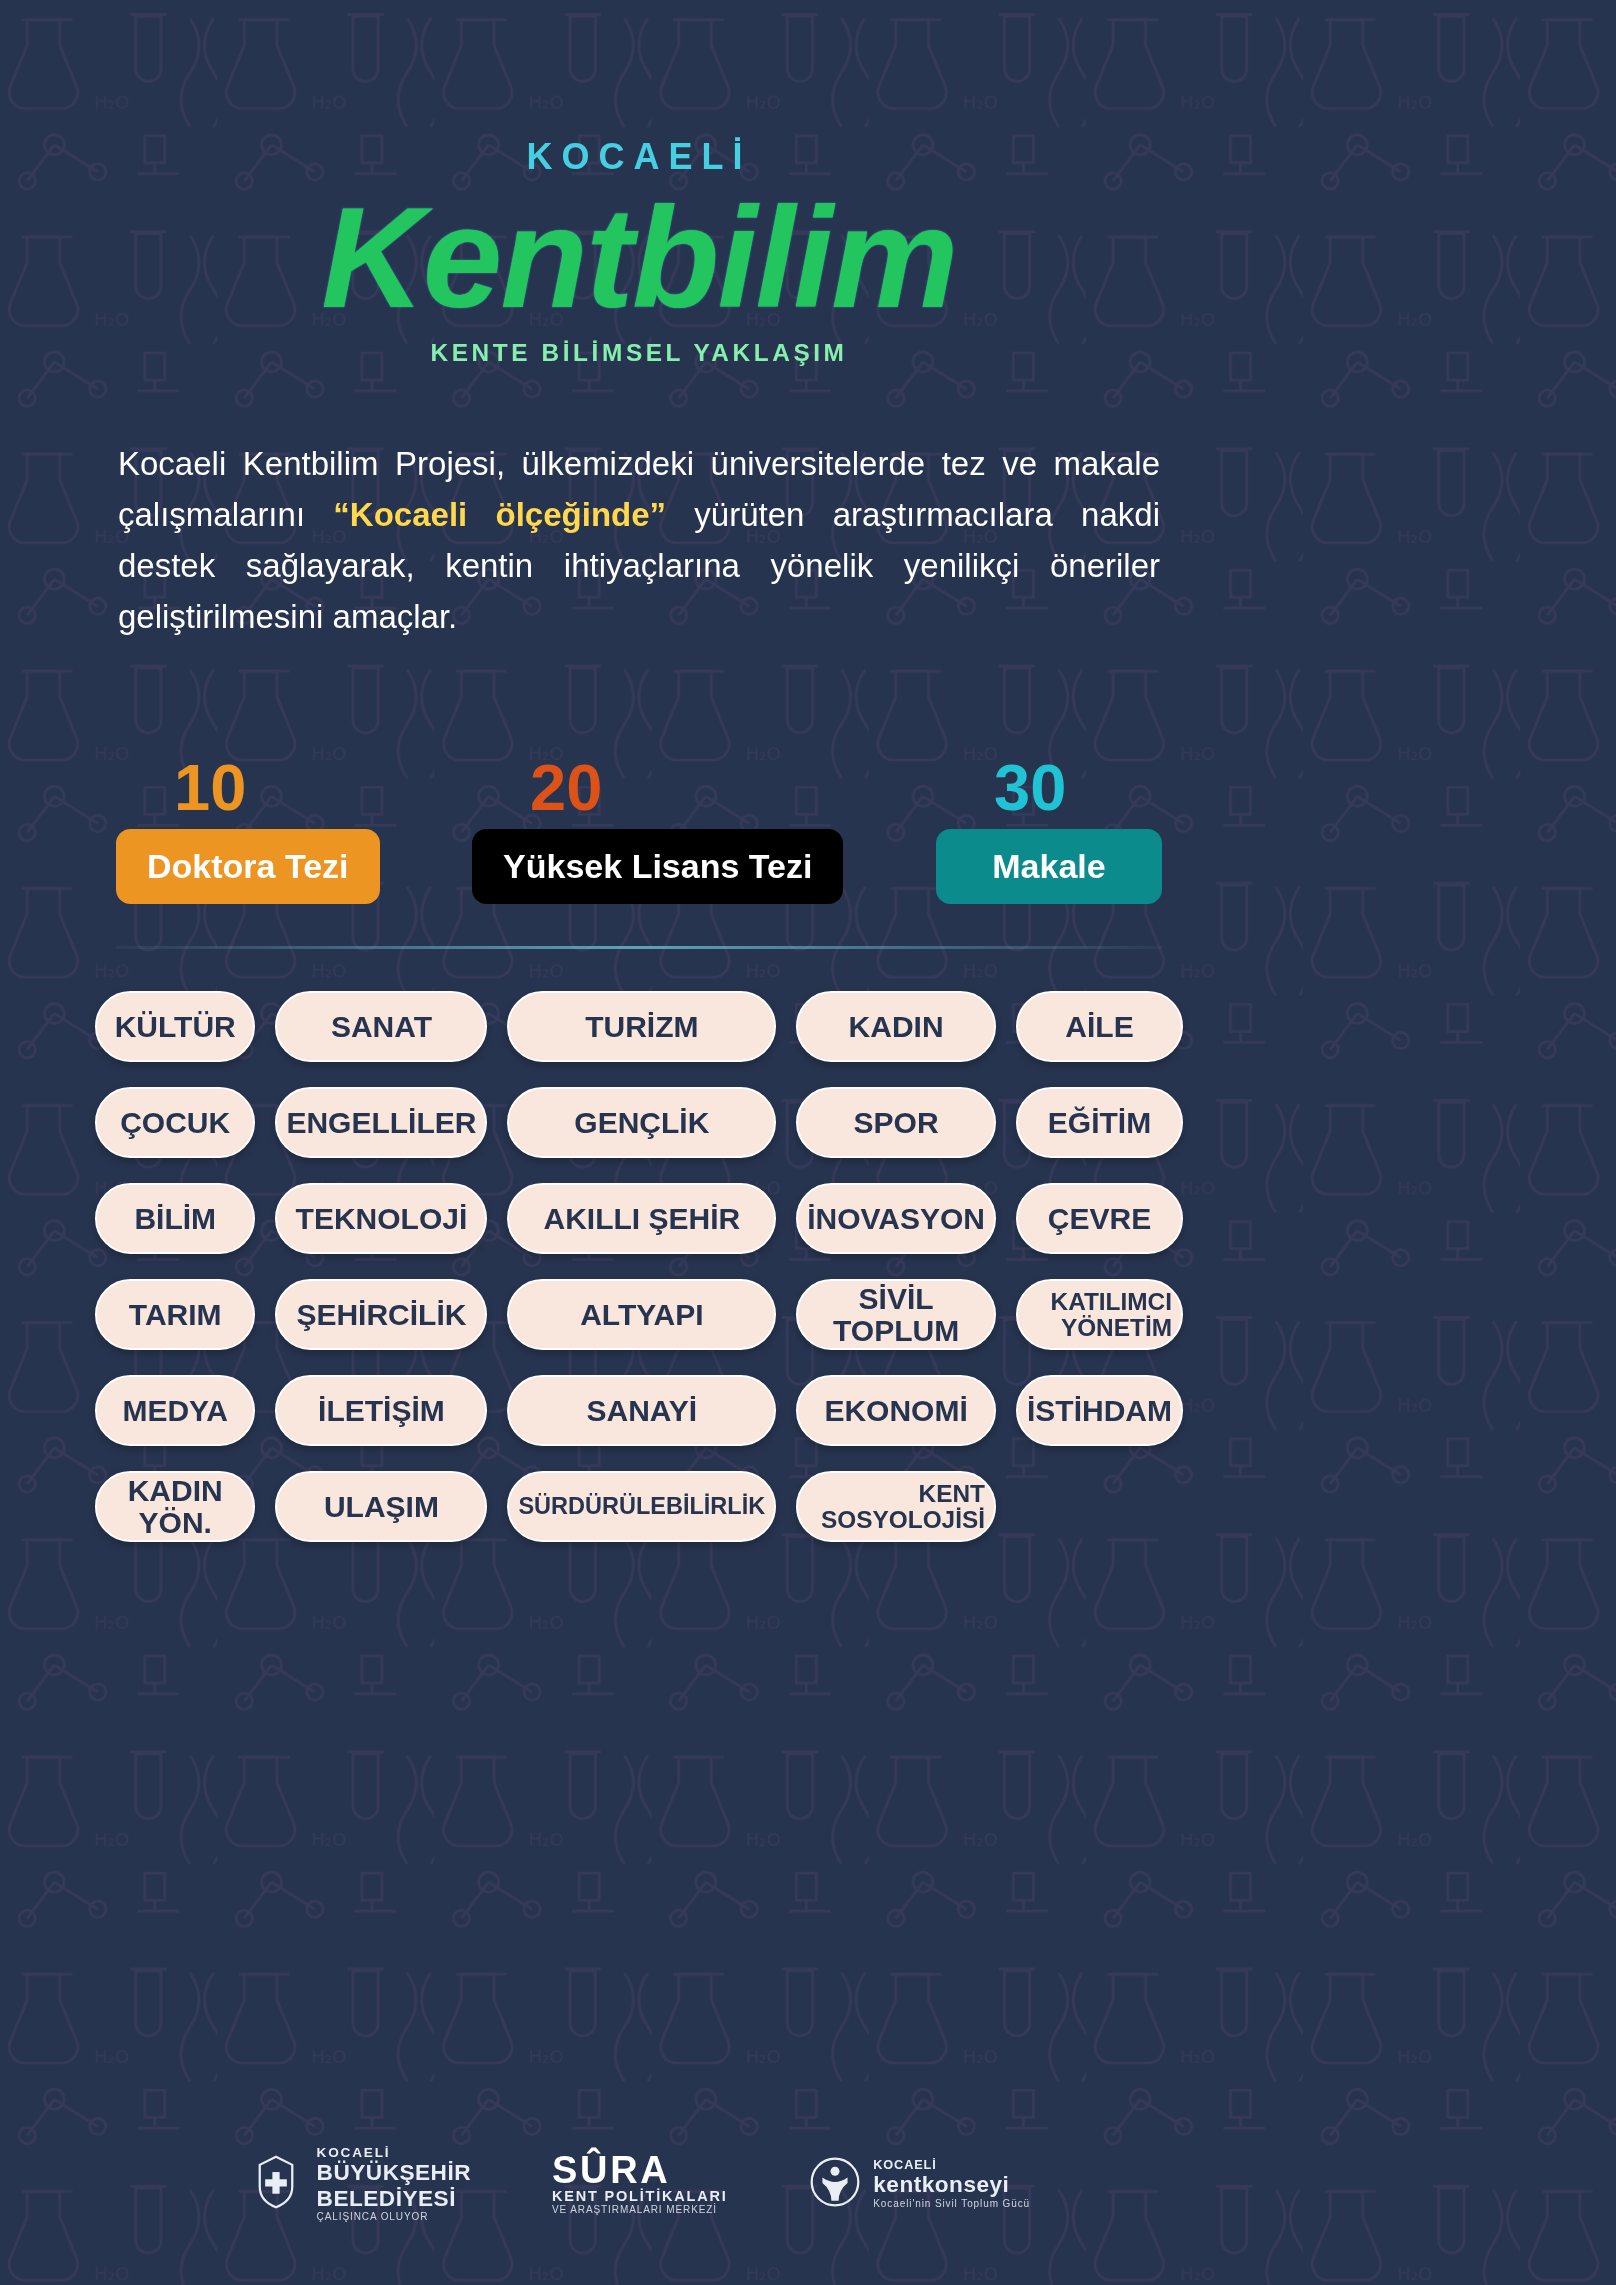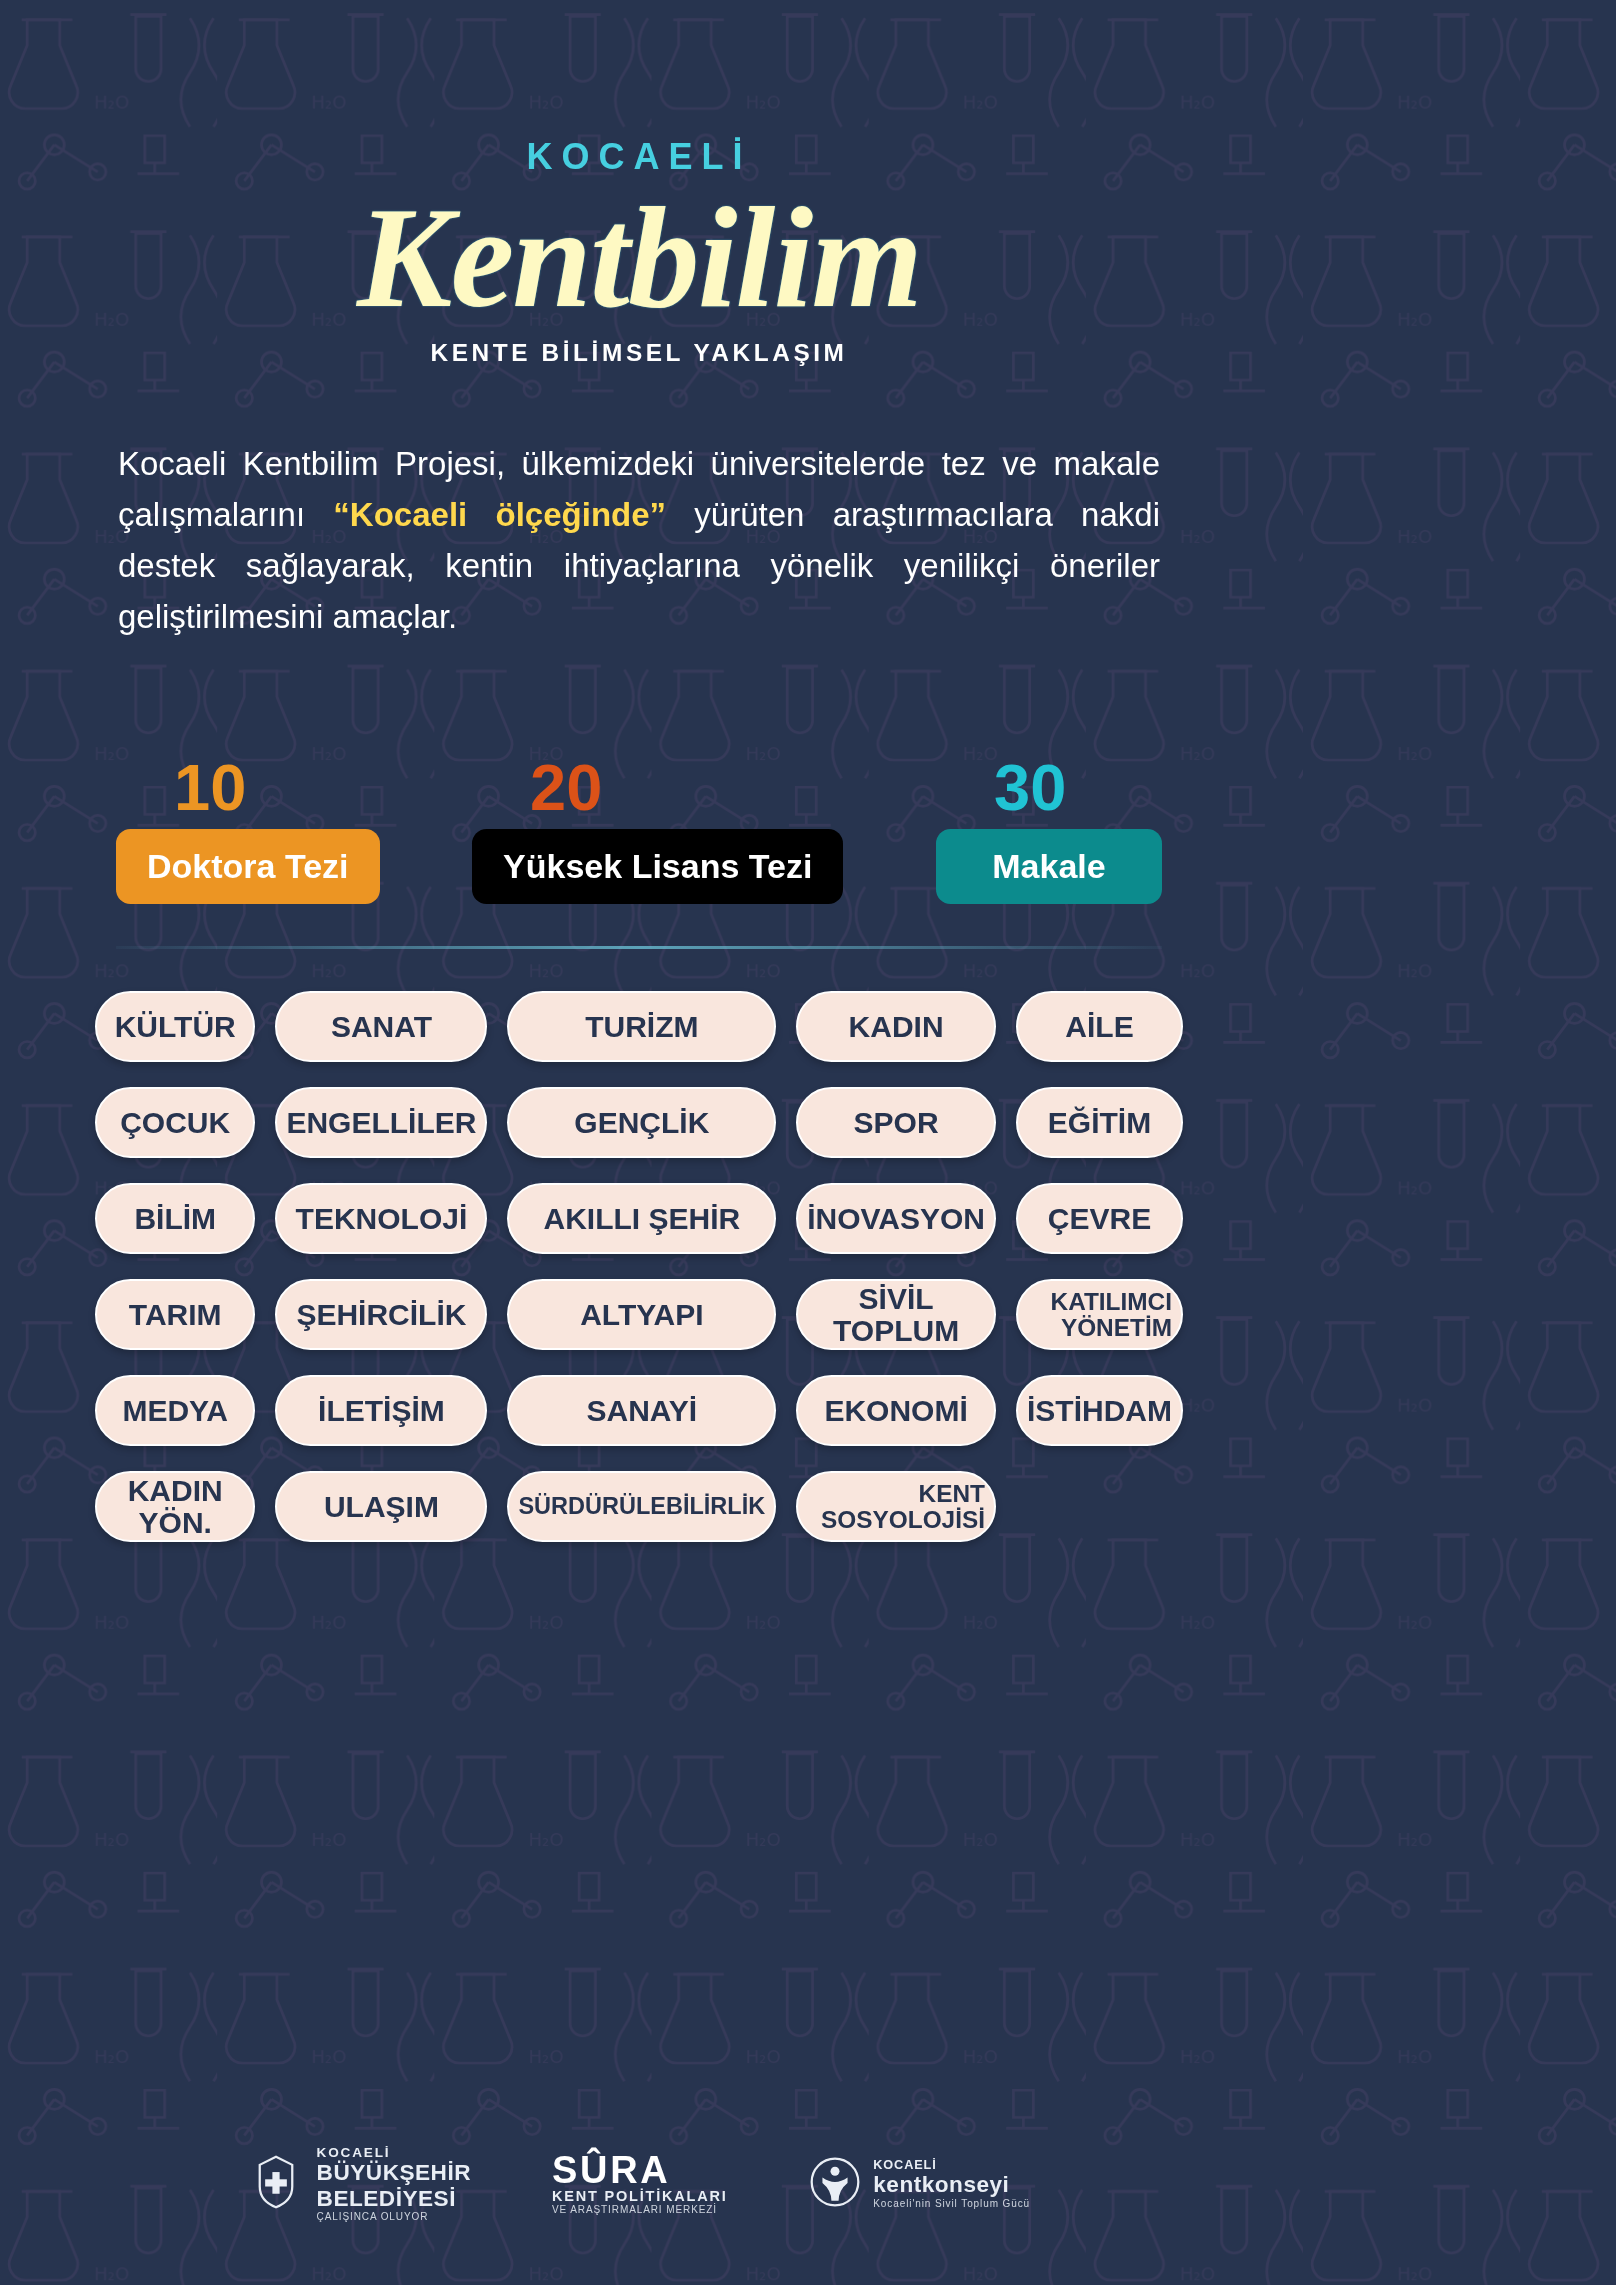--- a/index.html
+++ b/index.html
@@ -35,31 +35,31 @@
     padding-top: 136px;
   }
   .kocaeli-word {
     color: #46cfe0;
     font-size: 36px;
     font-weight: bold;
     letter-spacing: 9px;
     margin-bottom: 5.4px;
   }
   .brand {
-    color: #fef9c3;
-    font-family: Liberation Serif, serif;
+    color: #22c55e;
+    font-family: Liberation Sans, sans-serif;
     font-style: italic;
     font-weight: bold;
     font-size: 143px;
     line-height: 1.05;
     letter-spacing: -1.8px;
     text-shadow: 0 0 1.8px rgba(78,214,239,0.6);
   }
   .tagline {
-    color: #ffffff;
+    color: #86efac;
     font-size: 24.4px;
     font-weight: bold;
     letter-spacing: 3.6px;
     margin-top: 5.4px;
   }
 
   
   .description {
     margin: 71px 118px 0 118px;
     color: #ffffff;

